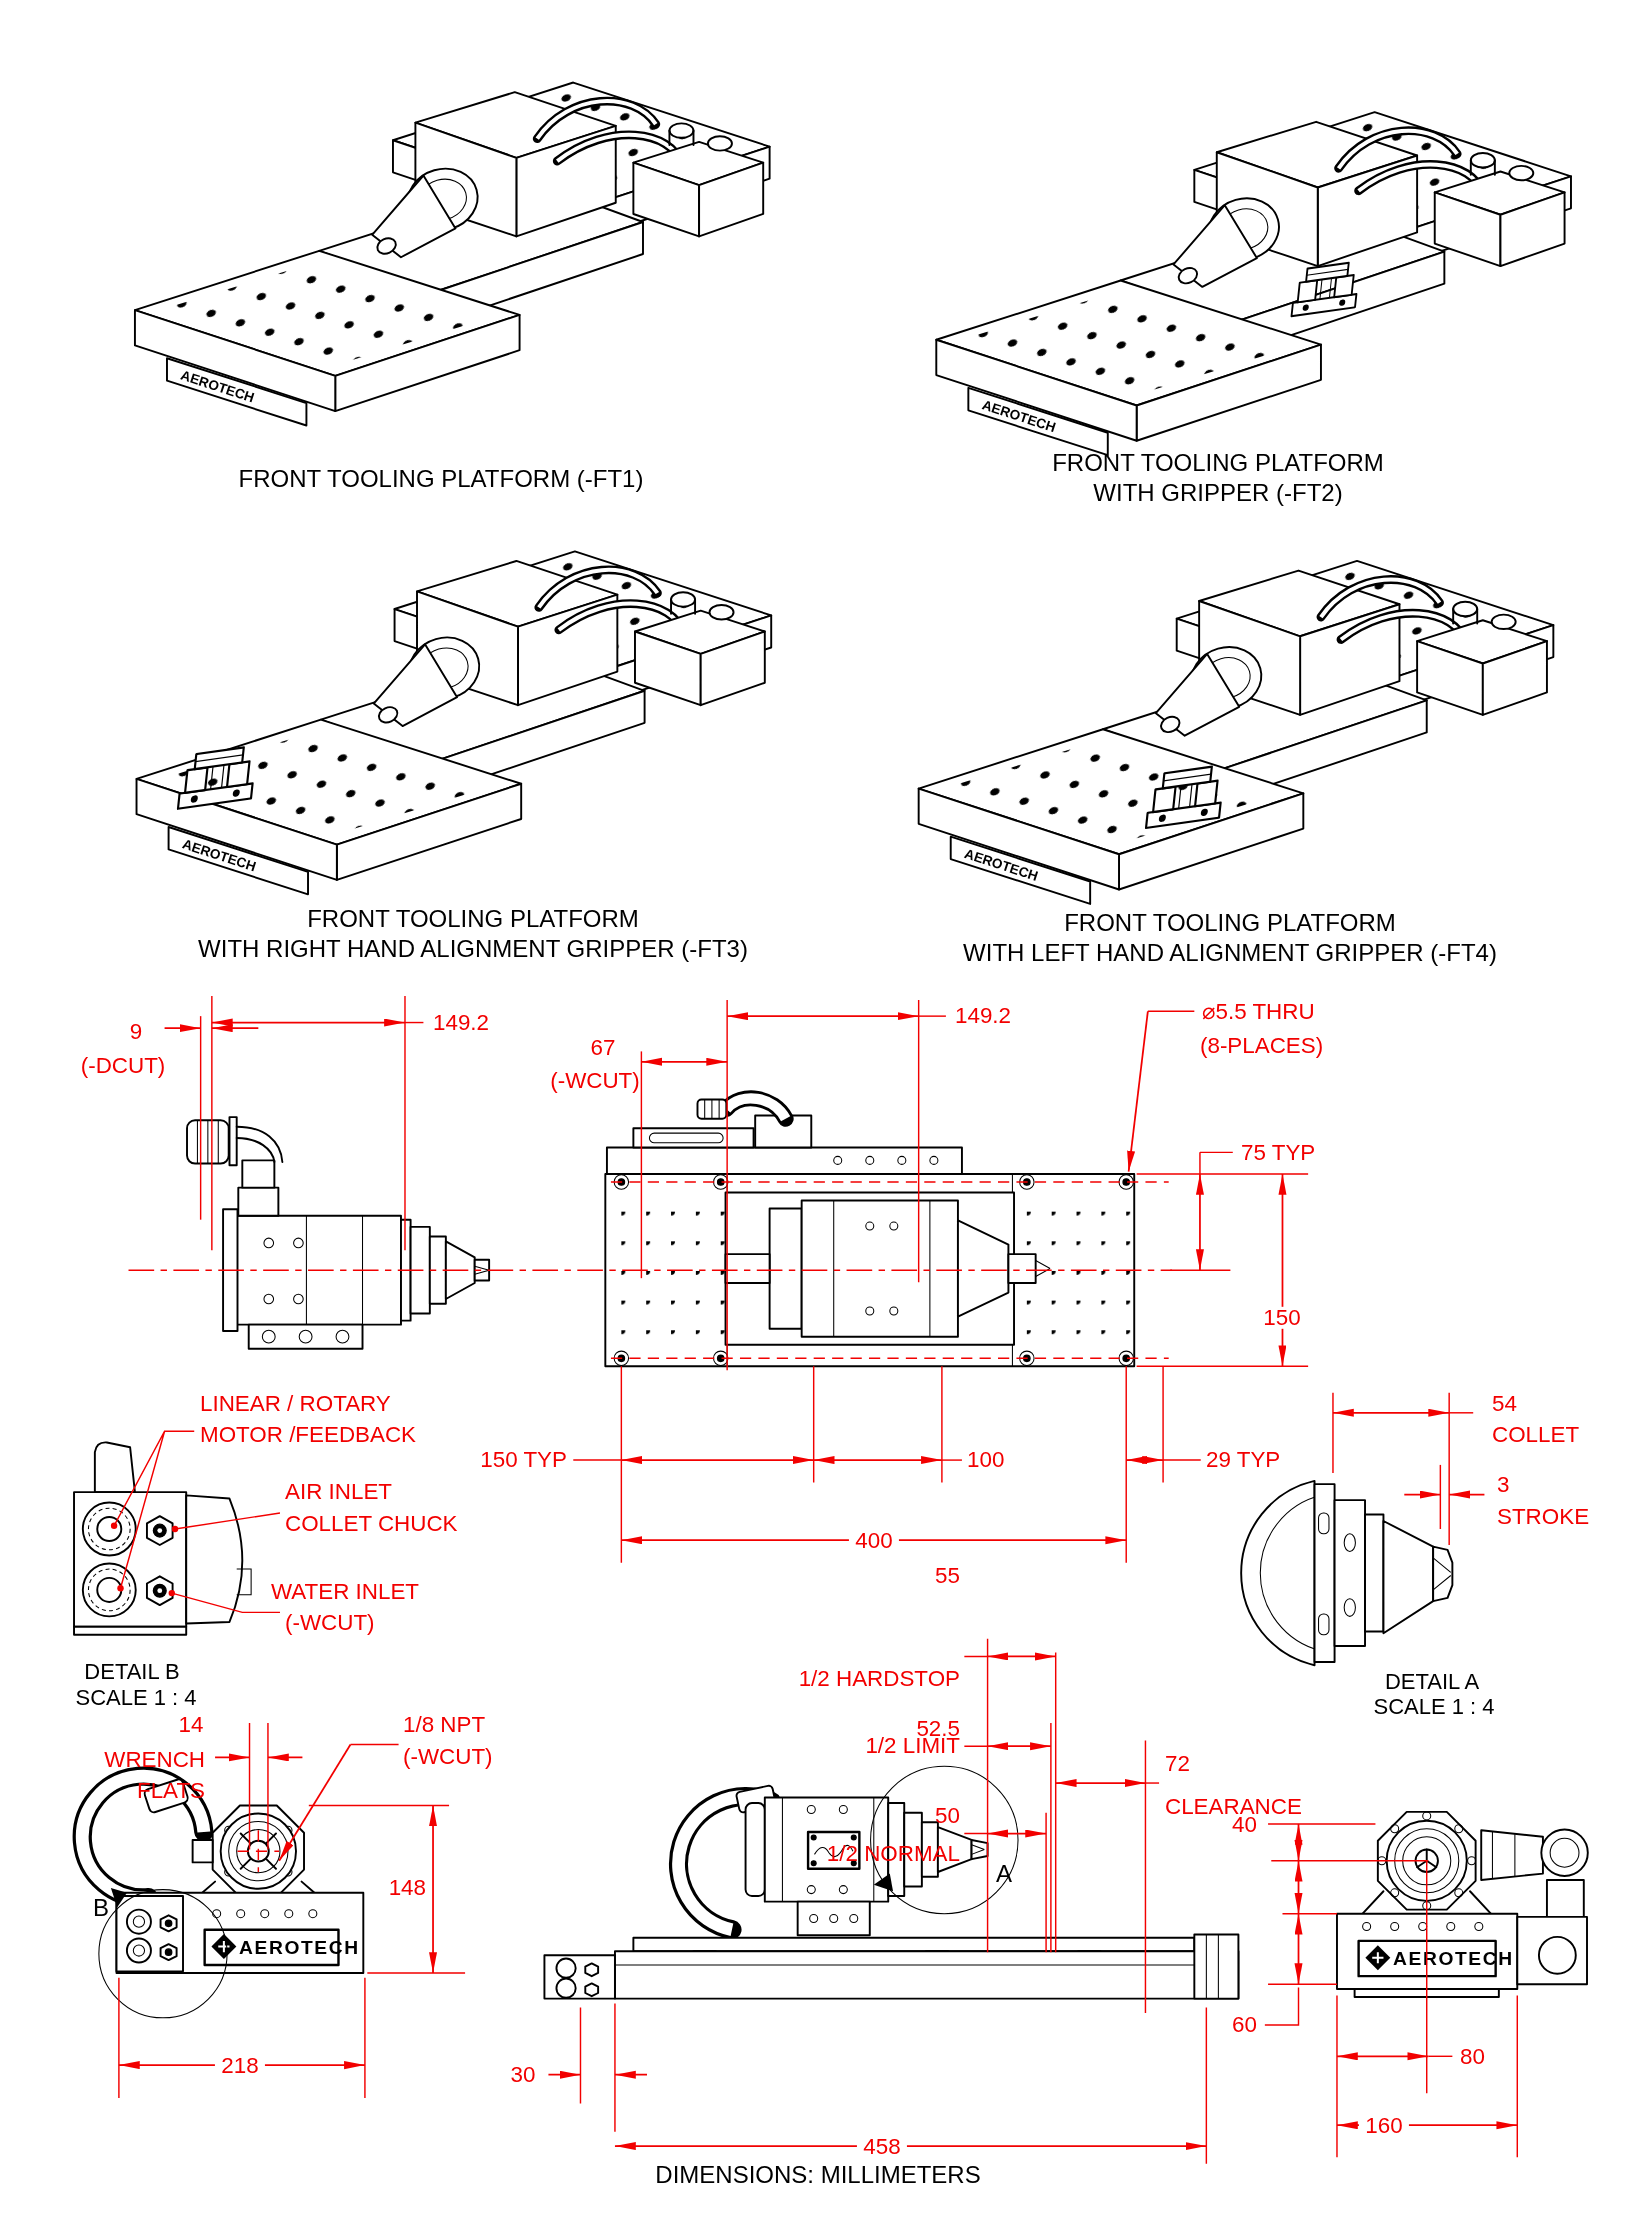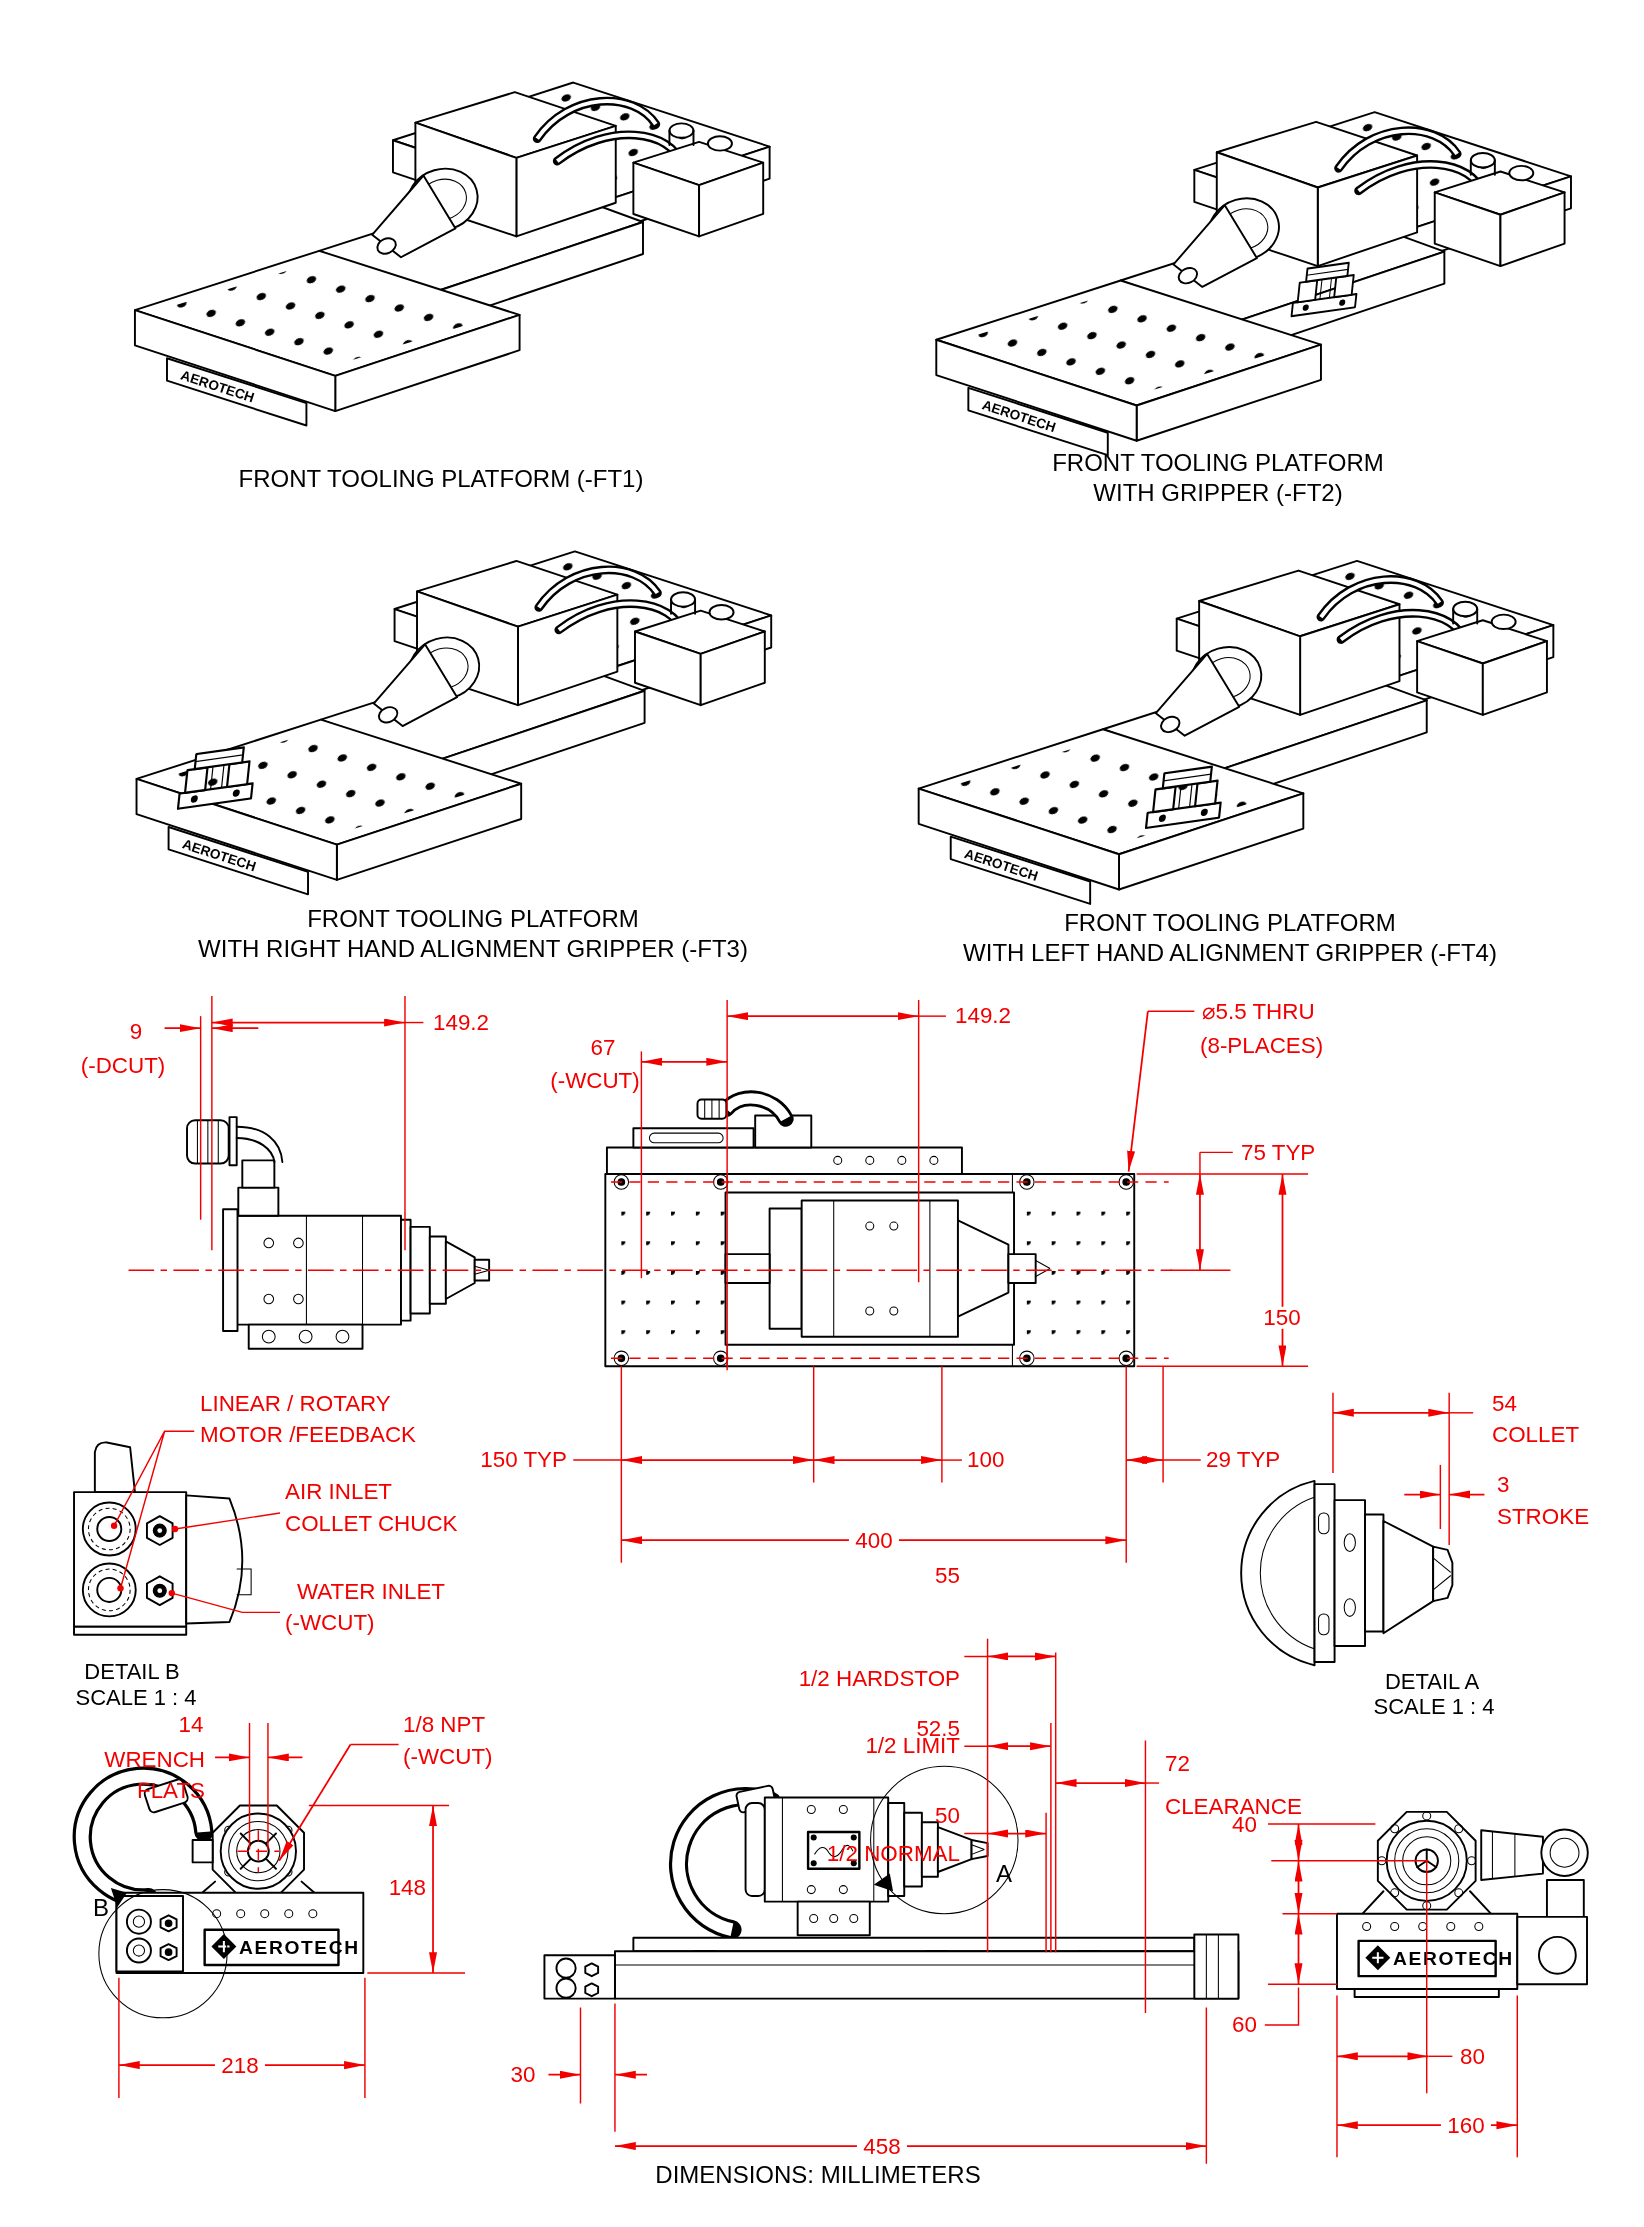--- a/index.html
+++ b/index.html
@@ -501,21 +501,21 @@
 <span class="txt ctr bg" style="left:1282px;top:1318px">150</span>
 <span class="txt rgt" style="left:567px;top:1460px">150 TYP</span>
 <span class="txt lft" style="left:967px;top:1460px">100</span>
 <span class="txt lft" style="left:1206px;top:1460px">29 TYP</span>
 <span class="txt ctr bg" style="left:874px;top:1541px">400</span>
 
 <span class="txt lft" style="left:200px;top:1404px">LINEAR / ROTARY</span>
 <span class="txt lft" style="left:200px;top:1435px">MOTOR /FEEDBACK</span>
 <span class="txt lft" style="left:285px;top:1492px">AIR INLET</span>
 <span class="txt lft" style="left:285px;top:1524px">COLLET CHUCK</span>
-<span class="txt lft" style="left:297px;top:1592px">WATER INLET</span>
+<span class="txt lft" style="left:271px;top:1592px">WATER INLET</span>
 <span class="txt lft" style="left:285px;top:1623px">(-WCUT)</span>
 <span class="txt sm blk ctr" style="left:132px;top:1672px">DETAIL B</span>
 <span class="txt sm blk ctr" style="left:136px;top:1698px">SCALE 1 : 4</span>
 
 <span class="txt lft" style="left:1492px;top:1404px">54</span>
 <span class="txt lft" style="left:1492px;top:1435px">COLLET</span>
 <span class="txt lft" style="left:1497px;top:1485px">3</span>
 <span class="txt lft" style="left:1497px;top:1517px">STROKE</span>
 <span class="txt sm blk ctr" style="left:1432px;top:1682px">DETAIL A</span>
 <span class="txt sm blk ctr" style="left:1434px;top:1707px">SCALE 1 : 4</span>
@@ -537,18 +537,18 @@
 <span class="txt rgt" style="left:960px;top:1854px">1/2 NORMAL</span>
 <span class="txt lft" style="left:1165px;top:1764px">72</span>
 <span class="txt lft" style="left:1165px;top:1807px">CLEARANCE</span>
 <span class="txt mark blk ctr" style="left:1004px;top:1874px">A</span>
 <span class="txt ctr" style="left:523px;top:2075px">30</span>
 <span class="txt ctr bg" style="left:882px;top:2147px">458</span>
 
 <span class="txt rgt" style="left:1257px;top:1825px">40</span>
 <span class="txt rgt" style="left:1257px;top:2025px">60</span>
 <span class="txt lft" style="left:1460px;top:2057px">80</span>
-<span class="txt ctr bg" style="left:1466px;top:2126px">160</span>
+<span class="txt ctr bg" style="left:1384px;top:2126px">160</span>
 
 <span class="txt cap blk ctr" style="left:818px;top:2175px">DIMENSIONS:  MILLIMETERS</span>
 
 </div>
 
 
 </body></html>

